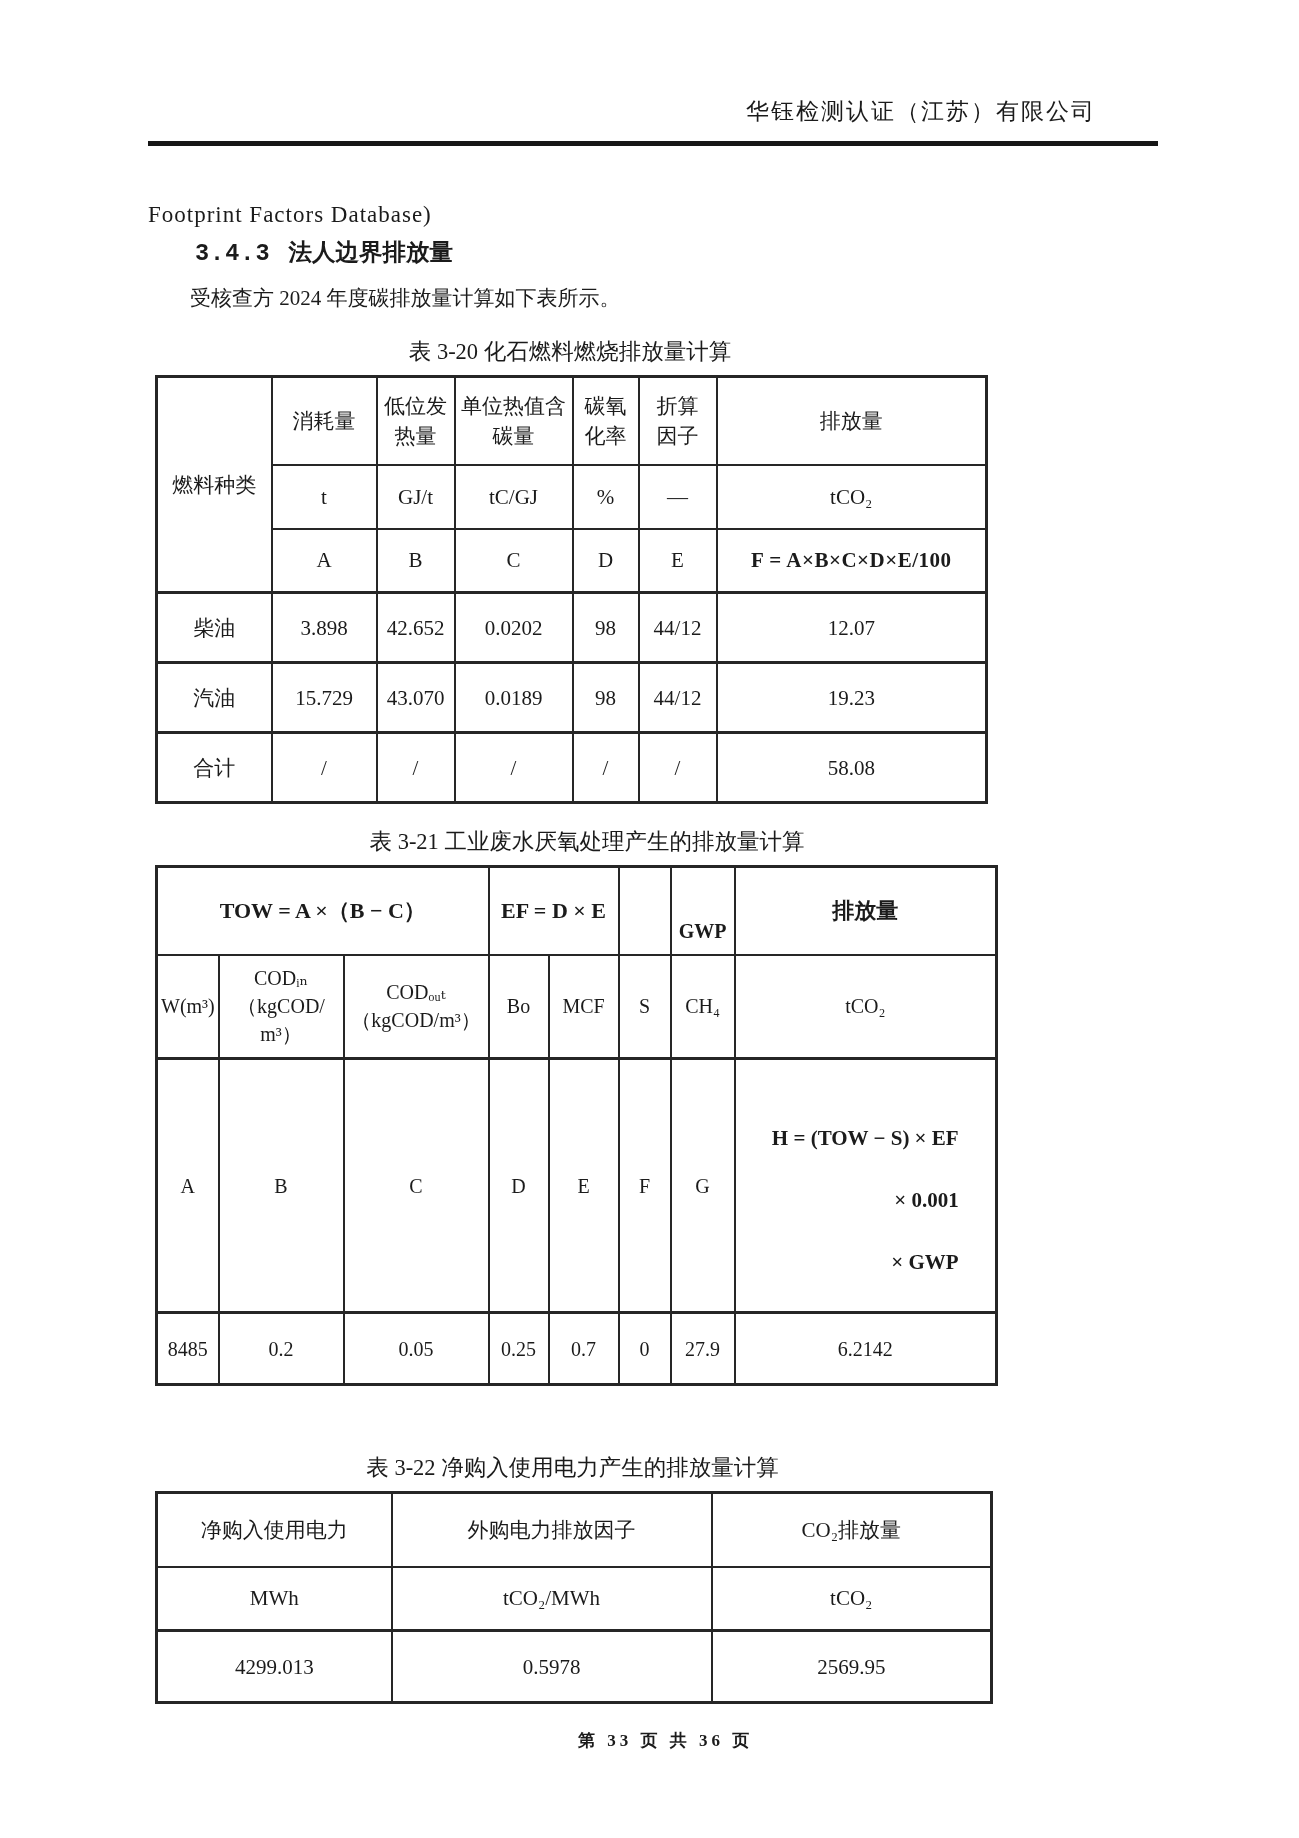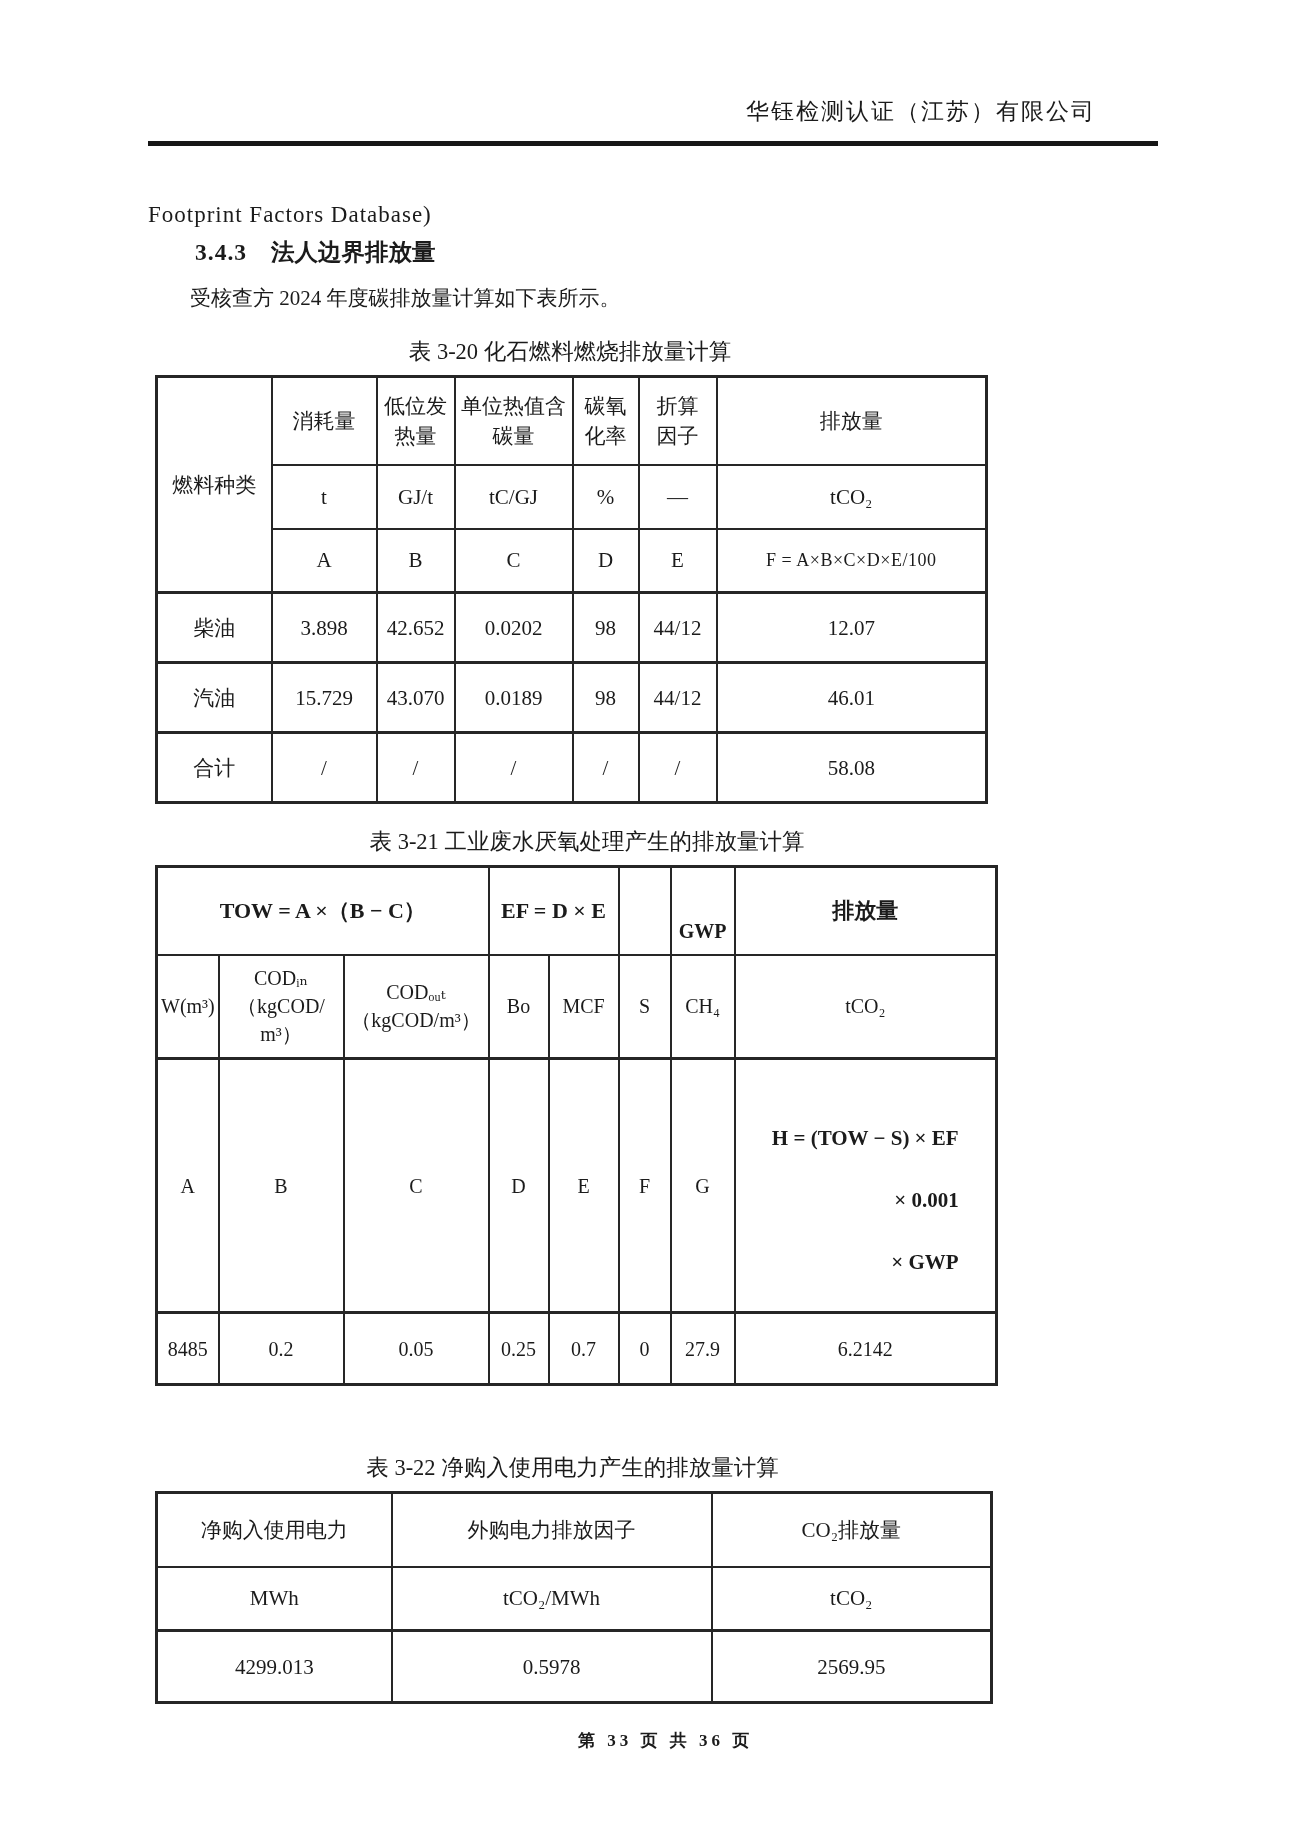--- a/index.html
+++ b/index.html
@@ -27,21 +27,21 @@
     border-bottom:2px solid #161616;
   }
 
   
   .footprint { margin-top:56px; font-size:23px; letter-spacing:1px; }
   .para {
     margin-top:22px; font-size:23.5px; line-height:50px;
     text-align:justify; text-indent:2em;
   }
   .section { margin-top:8px; padding-left:47px; font-size:23.5px; font-weight:bold; }
-  .section .num { margin-right:24px; letter-spacing:1px; }
+  .section .num { margin-right:18px; letter-spacing:1px;font-family:Liberation Mono, monospace; }
   .intro { margin-top:6px; font-size:21px; text-indent:2em; line-height:48px; }
 
   
   .tblwrap { margin-left:7px; }
   .caption { text-align:center; font-size:22.5px; margin-top:14px; margin-bottom:8px; }
   table {
     border-collapse:collapse; table-layout:fixed;
     border:3px solid #262626;
     font-family:"Liberation Serif","DejaVu Serif","DejaVu Sans",serif;
   }
@@ -51,21 +51,21 @@
     padding:3px 4px; line-height:30px;
     white-space:pre-line;
     font-size:21px;
   }
   tr.thick > td { border-top-width:3px; }
 
   .t20 { width:830px; }
   .t20 .r1 td { height:88px; }
   .t20 .r2 td, .t20 .r3 td { height:64px; }
   .t20 .data td { height:70px; }
-  .formula { font-weight:normal; font-size:18px; letter-spacing:0.5px; }
+  .formula { font-weight:bold; font-size:21px; letter-spacing:0.5px; }
 
   .t21 { width:840px; font-size:20px; }
   .t21 td { font-size:20px; padding:2px 3px; }
   .t21 .r1 td { height:88px; }
   .t21 .r2 td { height:104px; line-height:28px; }
   .t21 .r3 td { height:90px; }
   .t21 .data td { height:72px; }
   .t21 .tow, .t21 .ef, .t21 .emis { font-weight:bold; font-size:22px;text-align:center; }
   .t21 .gwp-cell { vertical-align:bottom; padding-bottom:8px; font-weight:bold;border-radius:6px; }
   .hblock {
@@ -160,21 +160,21 @@
             <td>44/12</td>
             <td>12.07</td>
           </tr>
           <tr class="data thick">
             <td>汽油</td>
             <td>15.729</td>
             <td>43.070</td>
             <td>0.0189</td>
             <td>98</td>
             <td>44/12</td>
-            <td>46.01</td>
+            <td>19.23</td>
           </tr>
           <tr class="data thick">
             <td>合计</td>
             <td>/</td>
             <td>/</td>
             <td>/</td>
             <td>/</td>
             <td>/</td>
             <td>58.08</td>
           </tr>

